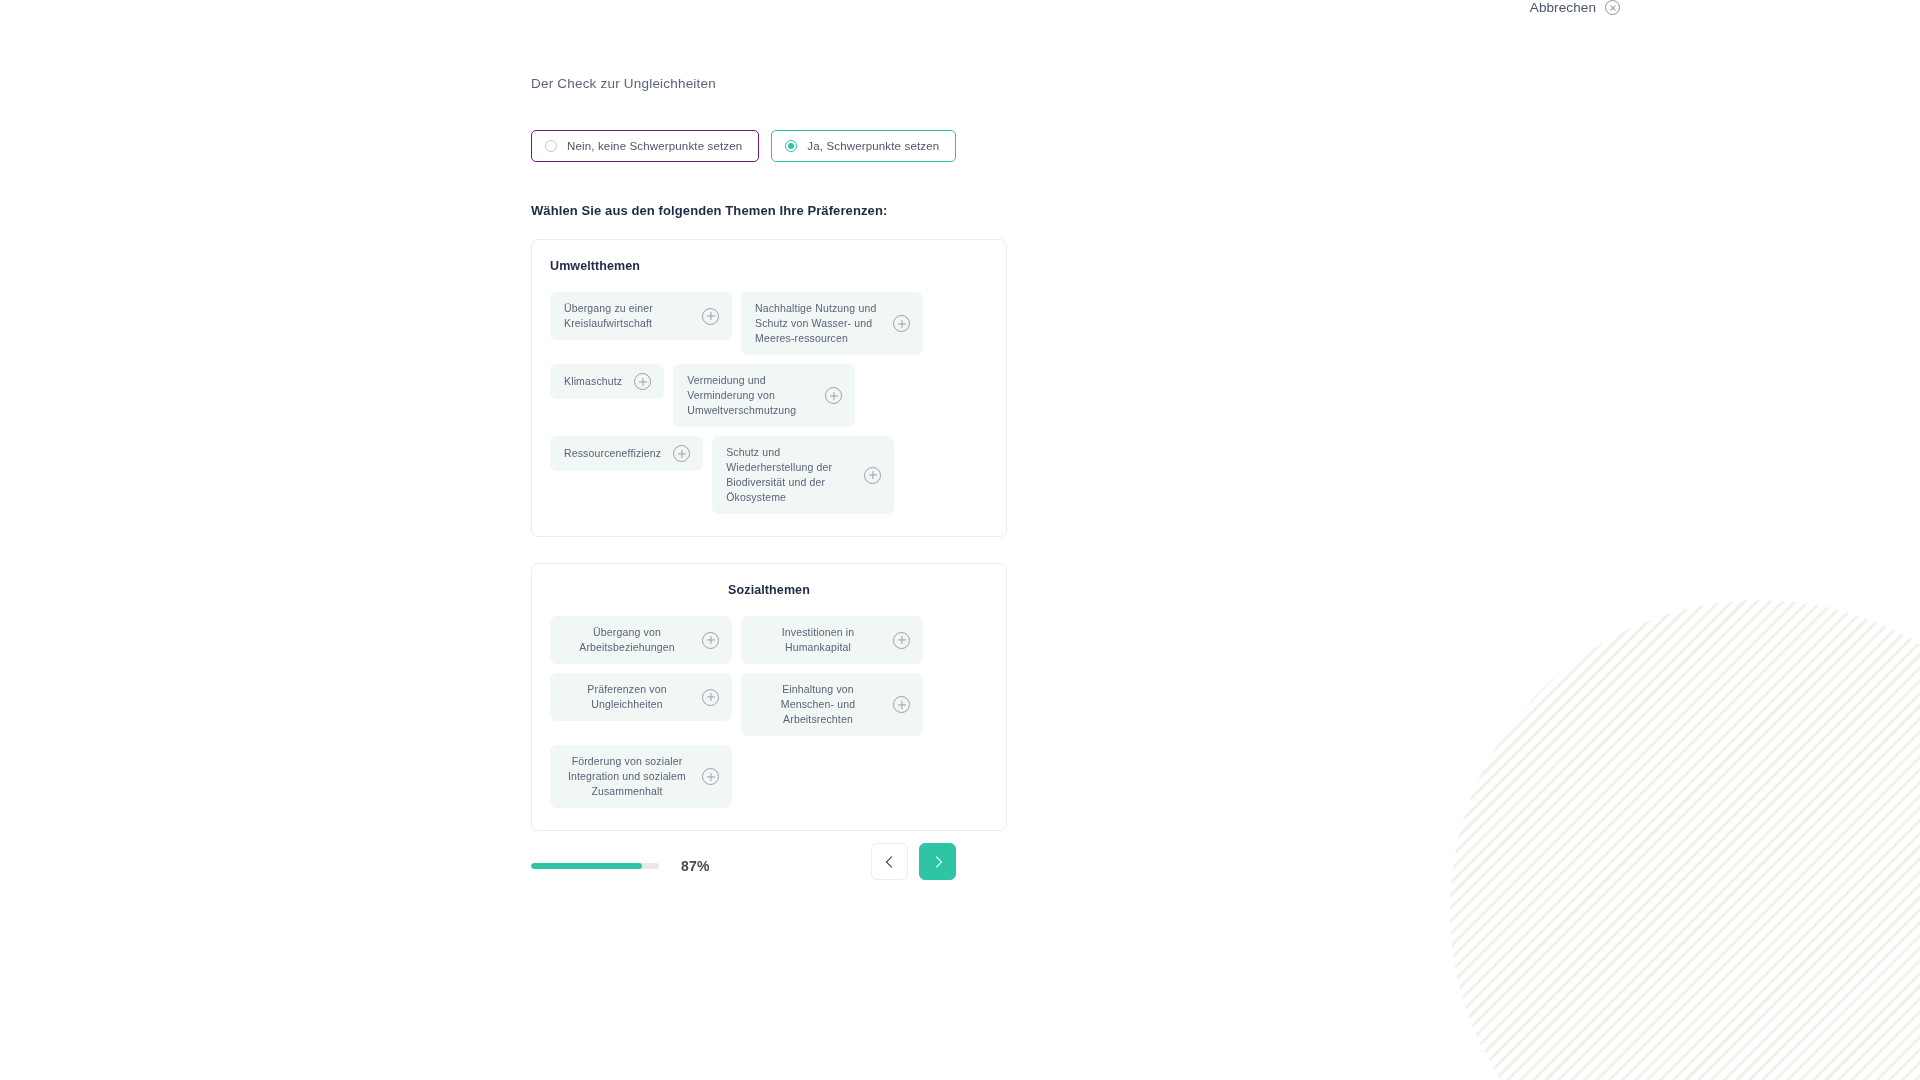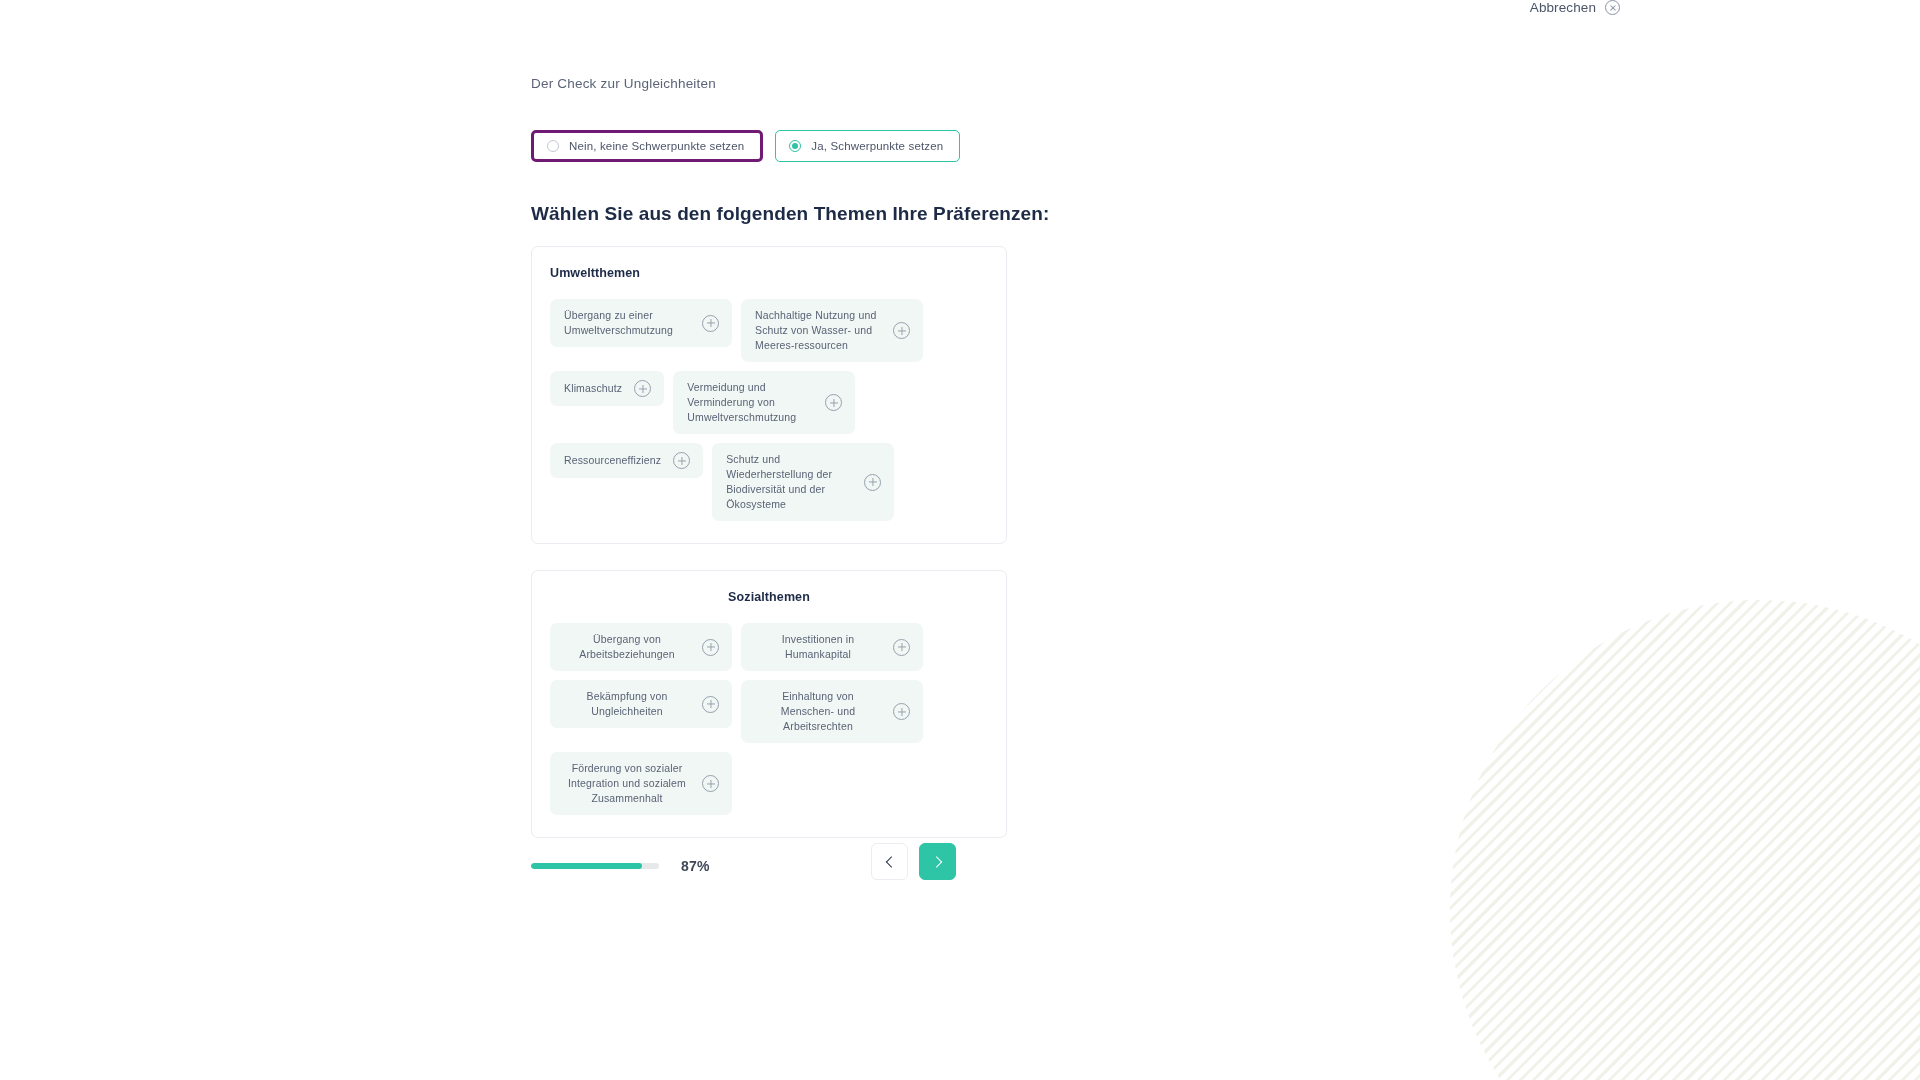--- a/index.html
+++ b/index.html
@@ -100,21 +100,21 @@
     gap: 12px;
     margin-top: 39px;
   }
   .radio-option {
     display: flex;
     align-items: center;
     gap: 10px;
     height: 32px;
     padding: 0 16px 0 13px;
     border-radius: 5px;
-    border: 3px solid #701a75;
+    border: 1px solid #701a75;
     background: #ffffff;
     cursor: pointer;
     font-size: 11.5px;
     color: #4d5569;
     letter-spacing: .15px;
     white-space: nowrap;
   }
   .radio-option.selected {
     border: 1.4px solid #2ec4a6;
   }
@@ -134,21 +134,21 @@
     left: 50%; top: 50%;
     transform: translate(-50%,-50%);
     width: 6px; height: 6px;
     border-radius: 50%;
     background: #2ec4a6;
   }
 
   
   #section-prompt {
     margin-top: 41px;
-    font-size: 19px;
+    font-size: 13px;
     font-weight: 700;
     color: #1e2b47;
     letter-spacing: .1px;
   }
 
   
   .topic-card {
     margin-top: 21px;
     width: 476px;
     border: 1px solid #e9ecf1;
@@ -288,21 +288,21 @@
       <span>Ja, Schwerpunkte setzen</span>
     </label>
   </div>
 
   <div id="section-prompt">Wählen Sie aus den folgenden Themen Ihre Präferenzen:</div>
 
   <section class="topic-card">
     <div class="topic-card-title">Umweltthemen</div>
     <div class="chip-wrap">
       <div class="chip">
-        <span class="chip-label">Übergang zu einer Umweltverschmutzung</span>
+        <span class="chip-label">Übergang zu einer Kreislaufwirtschaft</span>
         <span class="chip-add"></span>
       </div>
       <div class="chip">
         <span class="chip-label">Nachhaltige Nutzung und Schutz von Wasser- und Meeres-ressourcen</span>
         <span class="chip-add"></span>
       </div>
       <div class="chip">
         <span class="chip-label">Klimaschutz</span>
         <span class="chip-add"></span>
       </div>
@@ -326,21 +326,21 @@
     <div class="chip-wrap">
       <div class="chip">
         <span class="chip-label">Übergang von Arbeitsbeziehungen</span>
         <span class="chip-add"></span>
       </div>
       <div class="chip">
         <span class="chip-label">Investitionen in Humankapital</span>
         <span class="chip-add"></span>
       </div>
       <div class="chip">
-        <span class="chip-label">Bekämpfung von Ungleichheiten</span>
+        <span class="chip-label">Präferenzen von Ungleichheiten</span>
         <span class="chip-add"></span>
       </div>
       <div class="chip">
         <span class="chip-label">Einhaltung von Menschen- und Arbeitsrechten</span>
         <span class="chip-add"></span>
       </div>
       <div class="chip">
         <span class="chip-label">Förderung von sozialer Integration und sozialem Zusammenhalt</span>
         <span class="chip-add"></span>
       </div>

